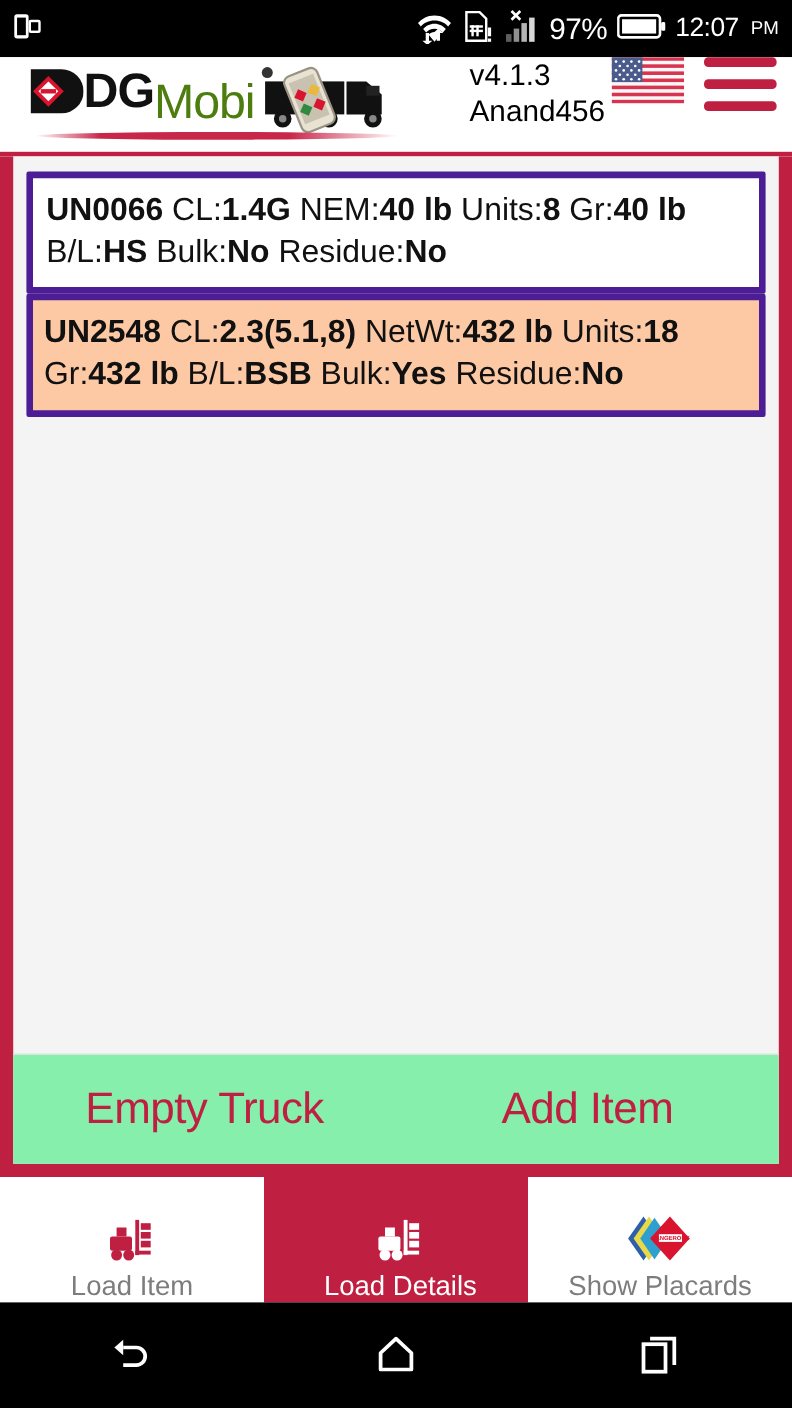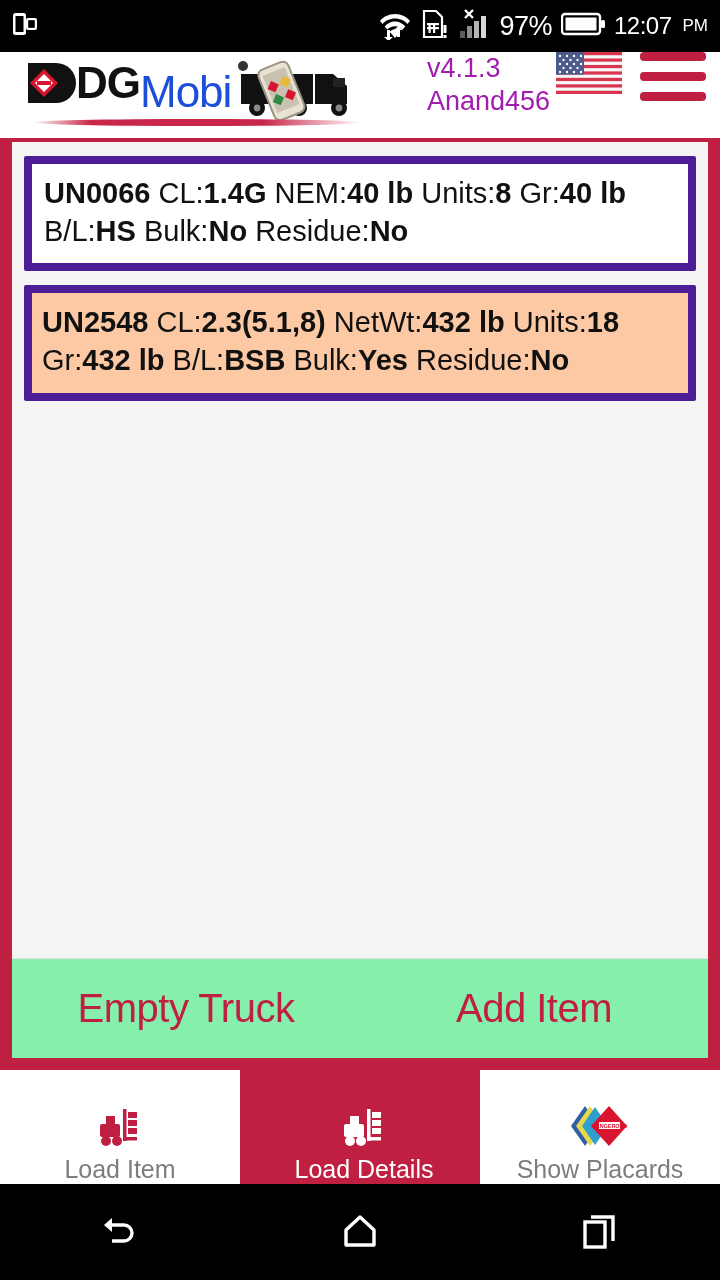--- a/index.html
+++ b/index.html
@@ -25,48 +25,48 @@
 
   
   .appbar {
     flex: 0 0 90px; background: #fff; position: relative;
     display: flex; align-items: flex-start; padding: 0 14px 0 26px;
     border-bottom: 4px solid #bf2042;
   }
   .logo-wrap { display: flex; align-items: center; position: relative; }
   .logo-text { display: flex; align-items: baseline; font-size: 44px; font-weight: bold; letter-spacing: -1px; }
   .logo-dg { color: #111; display: flex; align-items: center; }
-  .logo-mobi { color: #1d4ed8; font-weight: normal; }
+  .logo-mobi { color: #4d7c0f; font-weight: normal; }
   .logo-swoosh {
     position: absolute; left: 6px; bottom: -4px; width: 330px; height: 7px;
     background: linear-gradient(90deg,#fff 0%, #c9274a 18%, #c9274a 70%, #fff 100%);
     border-radius: 50%;
   }
   .truck-ico { margin-left: 4px; position: relative; top: 4px; }
 
   .ver-block {
     margin-left: auto; display: flex; flex-direction: column;
-    color: #a21caf; font-size: 27px; line-height: 1.22; padding-right: 6px;
+    color: #000000; font-size: 27px; line-height: 1.22; padding-right: 6px;
   }
   .flag-ico { margin-right: 18px; flex: 0 0 auto; }
   .hamburger { display: flex; flex-direction: column; gap: 11px; width: 66px; flex: 0 0 66px; }
   .hamburger span { display: block; height: 9px; background: #bf2042; border-radius: 4px; }
 
   
   .frame {
     margin: 0; flex: 1 1 auto;
     border: 12px solid #bf2042; border-top: 0;
     background: #f4f4f4; display: flex; flex-direction: column;
     min-height: 0;
   }
   .list-area { flex: 1 1 auto; padding: 14px 12px 0 12px; overflow: hidden; min-height: 0; }
 
   .item-card {
-    border: 8px solid #4c1d95; border-radius: 2px;
-    padding: 11px 12px 13px 12px; margin-bottom: 14px;
+    border: 6px solid #4c1d95; border-radius: 2px;
+    padding: 11px 12px 13px 12px; 
     font-size: 29px; line-height: 1.30; color: #111;
     background: #ffffff;
   }
   .item-card.selected { background: #fcc9a4; padding-left: 10px; }
   .item-card b { font-weight: bold; }
 
   
   .actionbar {
     flex: 0 0 100px; background: #86efac;
     display: flex; align-items: center;

